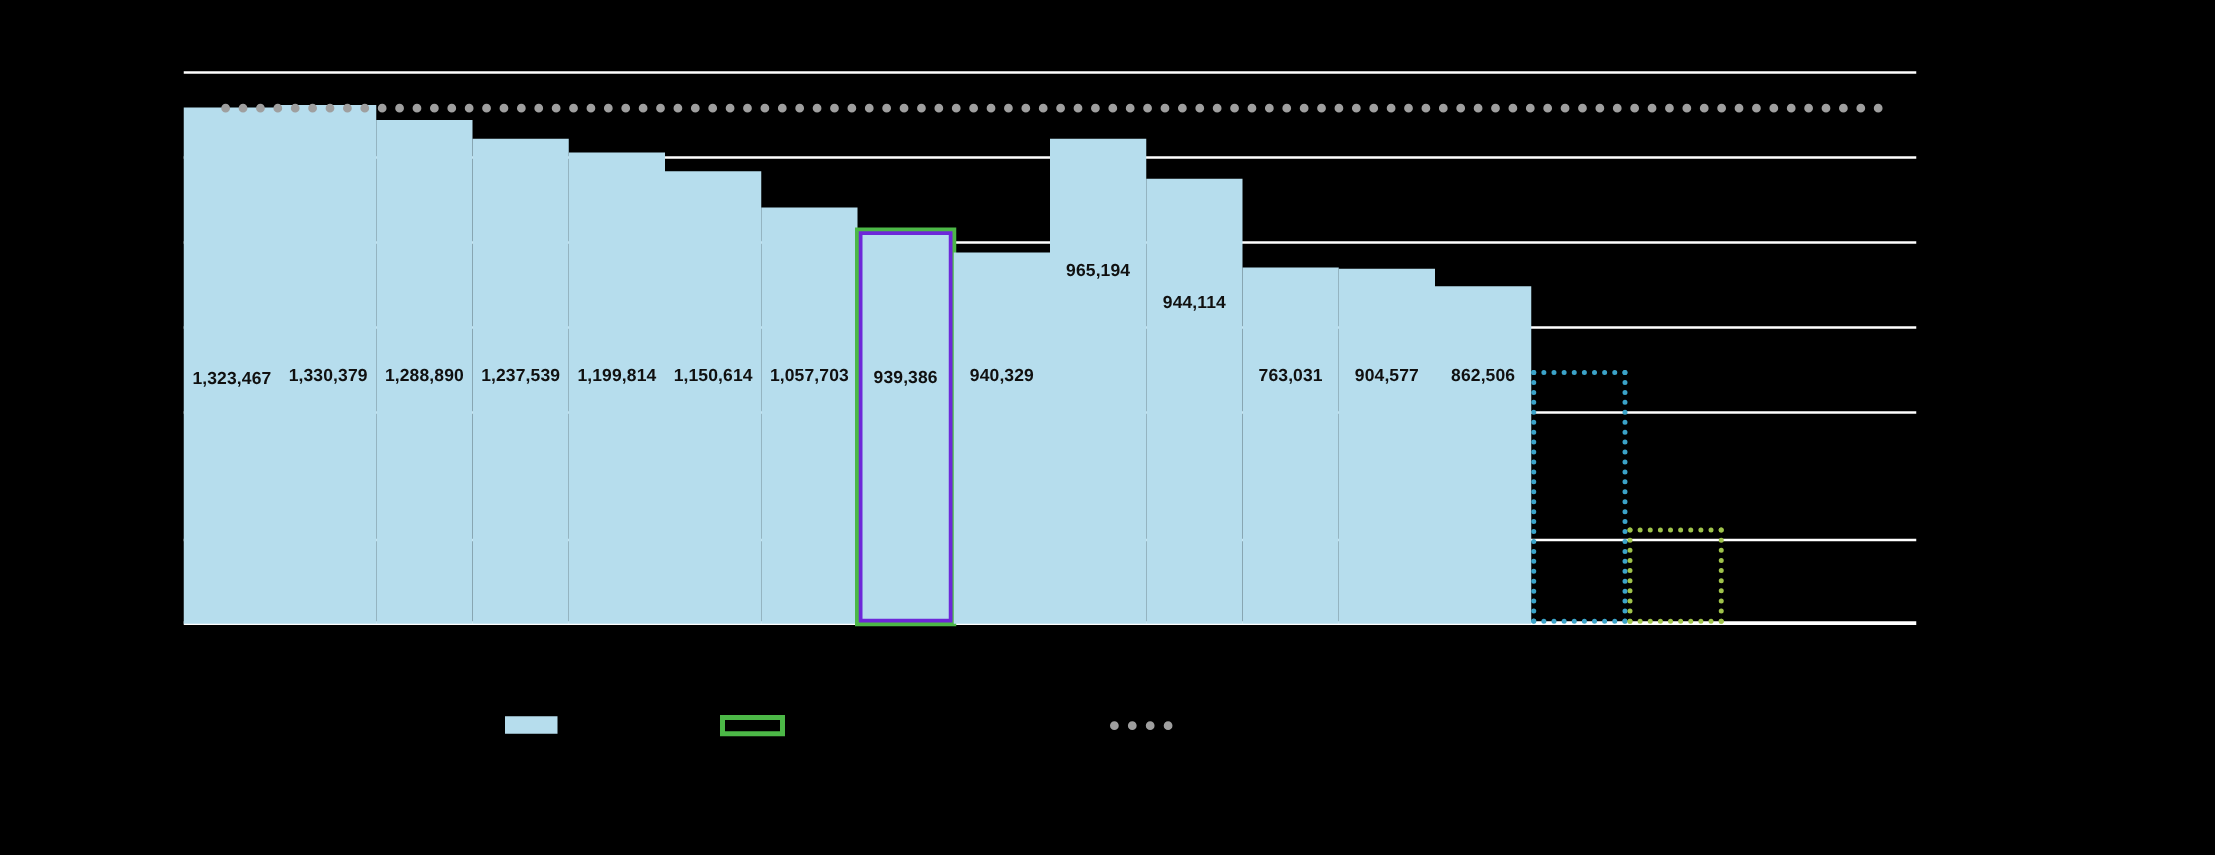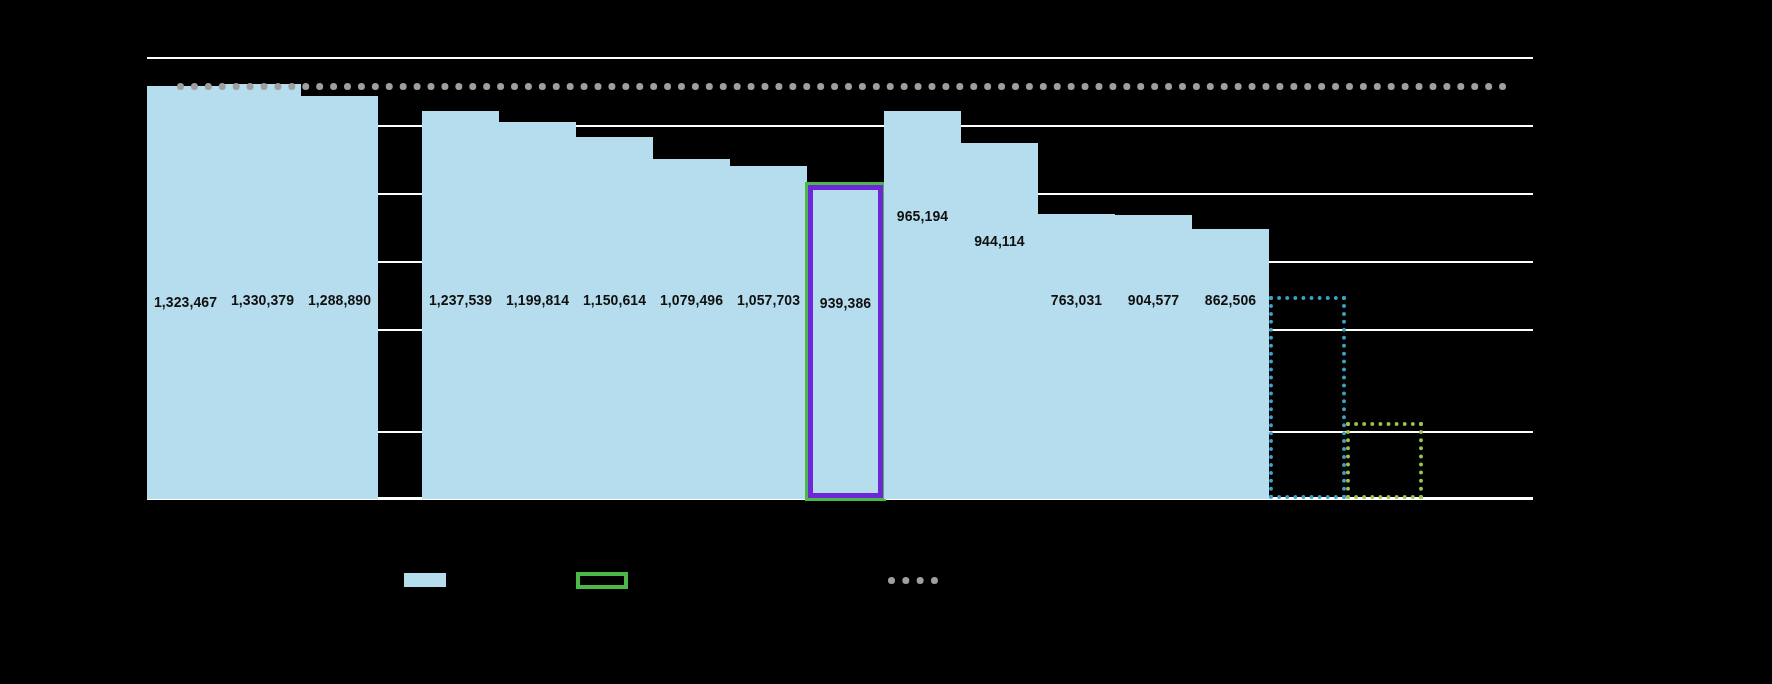--- a/index.html
+++ b/index.html
@@ -44,21 +44,21 @@
   }
   .bar {
     width:100%;
     background:#b6dded;
     position:relative;
   }
   .bar.highlight {
     outline:3px solid #4cb847;
     outline-offset:-1px;
     box-shadow:0 0 0 0 transparent;
-    border:6px solid #6d28d9;
+    border:4px solid #6d28d9;
   }
   .bar-label {
     position:absolute;
     left:50%;
     transform:translateX(-50%);
     white-space:nowrap;
     font-size:14px;
     color:#101010;
     letter-spacing:0.1px;
   }
@@ -151,56 +151,56 @@
           <span class="bar-label" style="top:208px;">1,330,379</span>
         </div>
       </div>
 
       <div class="bar-slot" style="width:77px;">
         <div class="bar" style="height:403px;text-align:right;">
           <span class="bar-label" style="top:196px;">1,288,890</span>
         </div>
       </div>
 
-      <div class="bar-slot" style="width:77px;margin-left:44px;">
+      <div class="bar-slot" style="width:77px;">
         <div class="bar" style="height:388px;">
           <span class="bar-label" style="top:181px;">1,237,539</span>
         </div>
       </div>
 
       <div class="bar-slot" style="width:77px;">
         <div class="bar" style="height:377px;">
           <span class="bar-label" style="top:170px;">1,199,814</span>
         </div>
       </div>
 
       <div class="bar-slot" style="width:77px;">
         <div class="bar" style="height:362px;">
           <span class="bar-label" style="top:155px;">1,150,614</span>
         </div>
       </div>
 
-      <div class="bar-slot" style="width:77px;">
-        <div class="bar" style="height:340px;">
-          <span class="bar-label" style="top:133px;">1,079,496</span>
-        </div>
-      </div>
 
       <div class="bar-slot" style="width:77px;">
         <div class="bar" style="height:333px;">
           <span class="bar-label" style="top:126px;text-align:right;">1,057,703</span>
         </div>
       </div>
 
       <div class="bar-slot" style="width:77px;">
         <div class="bar highlight" style="height:315px;">
           <span class="bar-label" style="top:105px;">939,386</span>
         </div>
       </div>
 
+      <div class="bar-slot" style="width:77px;">
+        <div class="bar" style="height:297px;">
+          <span class="bar-label" style="top:90px;">940,329</span>
+        </div>
+      </div>
 
       <div class="bar-slot" style="width:77px;">
         <div class="bar" style="height:388px;margin-top:44px;">
           <span class="bar-label" style="top:97px;">965,194</span>
         </div>
       </div>
 
       <div class="bar-slot" style="width:77px;">
         <div class="bar" style="height:356px;">
           <span class="bar-label" style="top:90px;">944,114</span>

